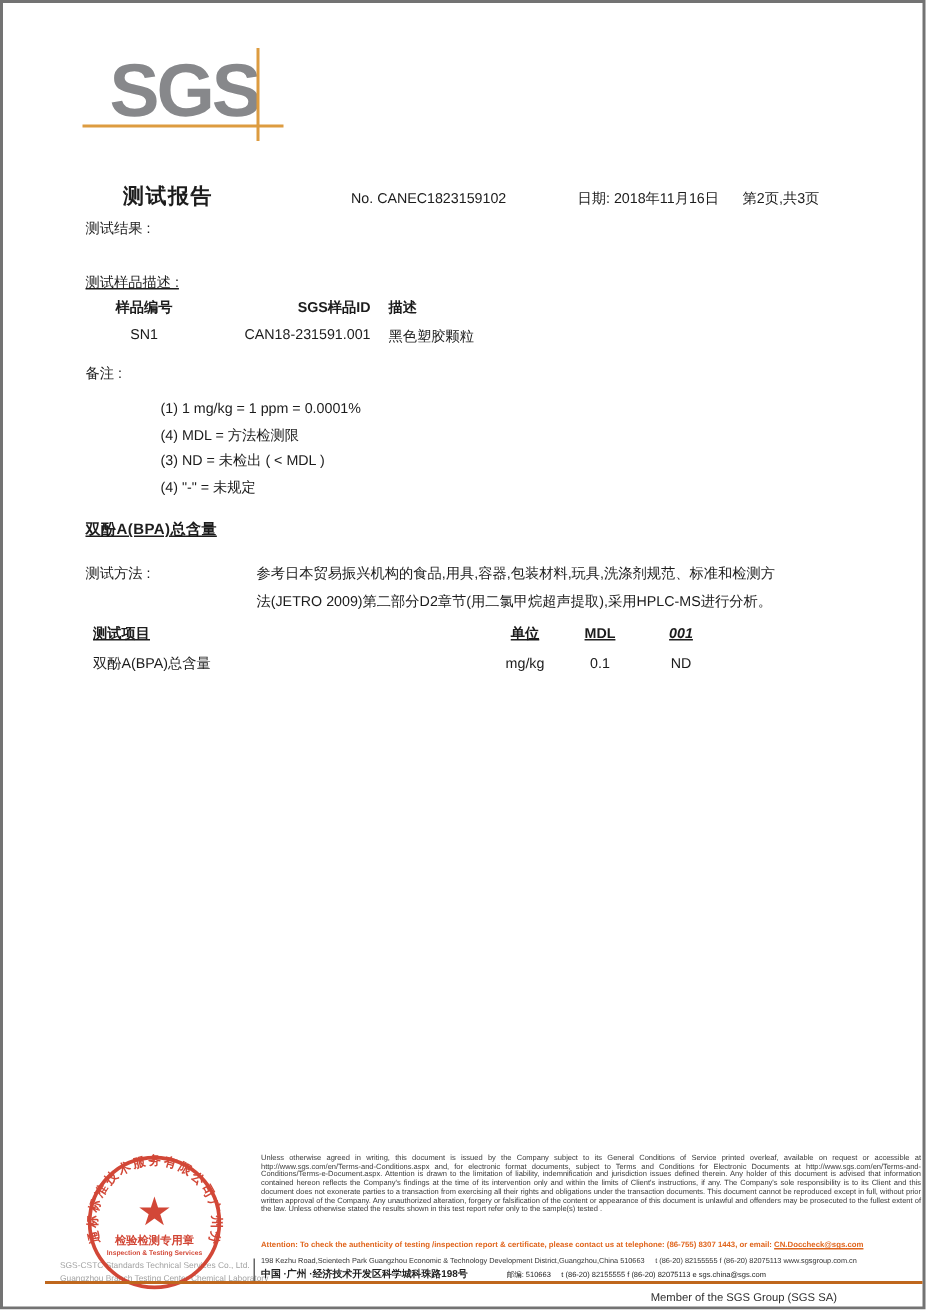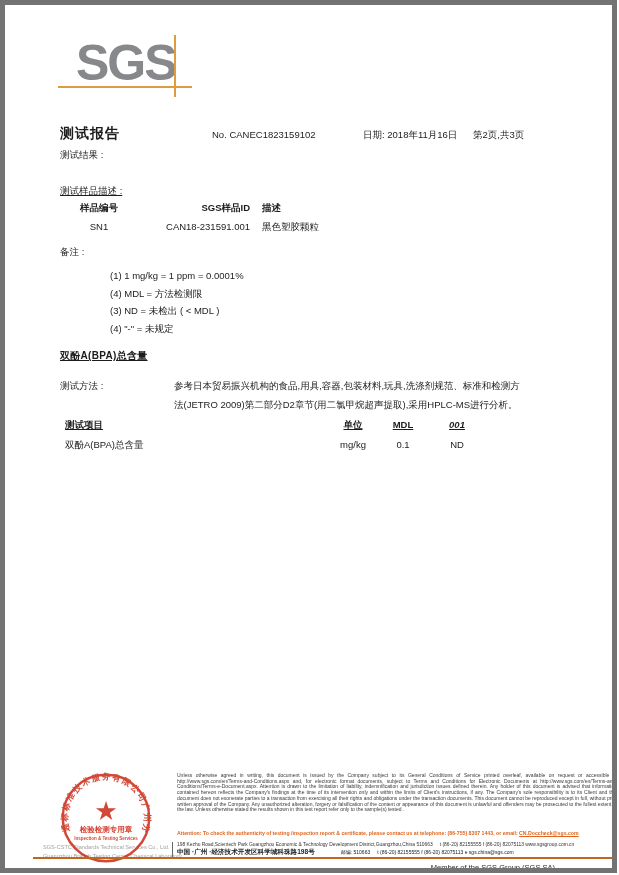--- a/index.html
+++ b/index.html
@@ -1,32 +1,32 @@
 <!DOCTYPE html>
 <html><head>
 <meta charset="utf-8">
 <style>
   * { margin:0; padding:0; box-sizing:border-box; }
   html,body { background:#fff; }
   .page {
     position:relative; width:617px; height:873px;
-    border:5px solid #737373; background:#fff; overflow:hidden;
+    border:2px solid #737373; background:#fff; overflow:hidden;
     font-family:"Liberation Sans", sans-serif; color:#1c1c1c;
   }
   
   .logo-text {
     position:absolute; left:71px; top:34px;
     font-size:50px; font-weight:bold; color:#87888b;
     letter-spacing:-2px; line-height:48px;
   }
   .logo-hline { position:absolute; left:53px; top:81px; width:134px; height:2px; background:#dd9c40; }
   .logo-vline { position:absolute; left:169px; top:30px; width:2px; height:62px; background:#dd9c40; }
   
   .header-row { position:absolute; left:0; top:108px; width:100%; display:flex; align-items:baseline; }
-  .header-title { margin-left:55px; width:152px; font-size:14px; font-weight:bold; letter-spacing:1px; }
+  .header-title { margin-left:80px; width:152px; font-size:14px; font-weight:bold; letter-spacing:1px; }
   .header-no    { width:151px; font-size:9.5px; }
   .header-date  { width:110px; font-size:9.5px; }
   .header-pages { font-size:9.5px;margin-top:16px; }
   
   .results-label  { position:absolute; left:55px; top:144px; font-size:9.5px; }
   .sample-heading { position:absolute; left:55px; top:180px; font-size:9.5px; text-decoration:underline; }
   .sample-table   { position:absolute; left:55px; top:197px; font-size:9.5px; }
   .sample-row { display:flex; }
   .sample-row.head { font-weight:bold; }
   .sample-row + .sample-row { margin-top:6px; }

